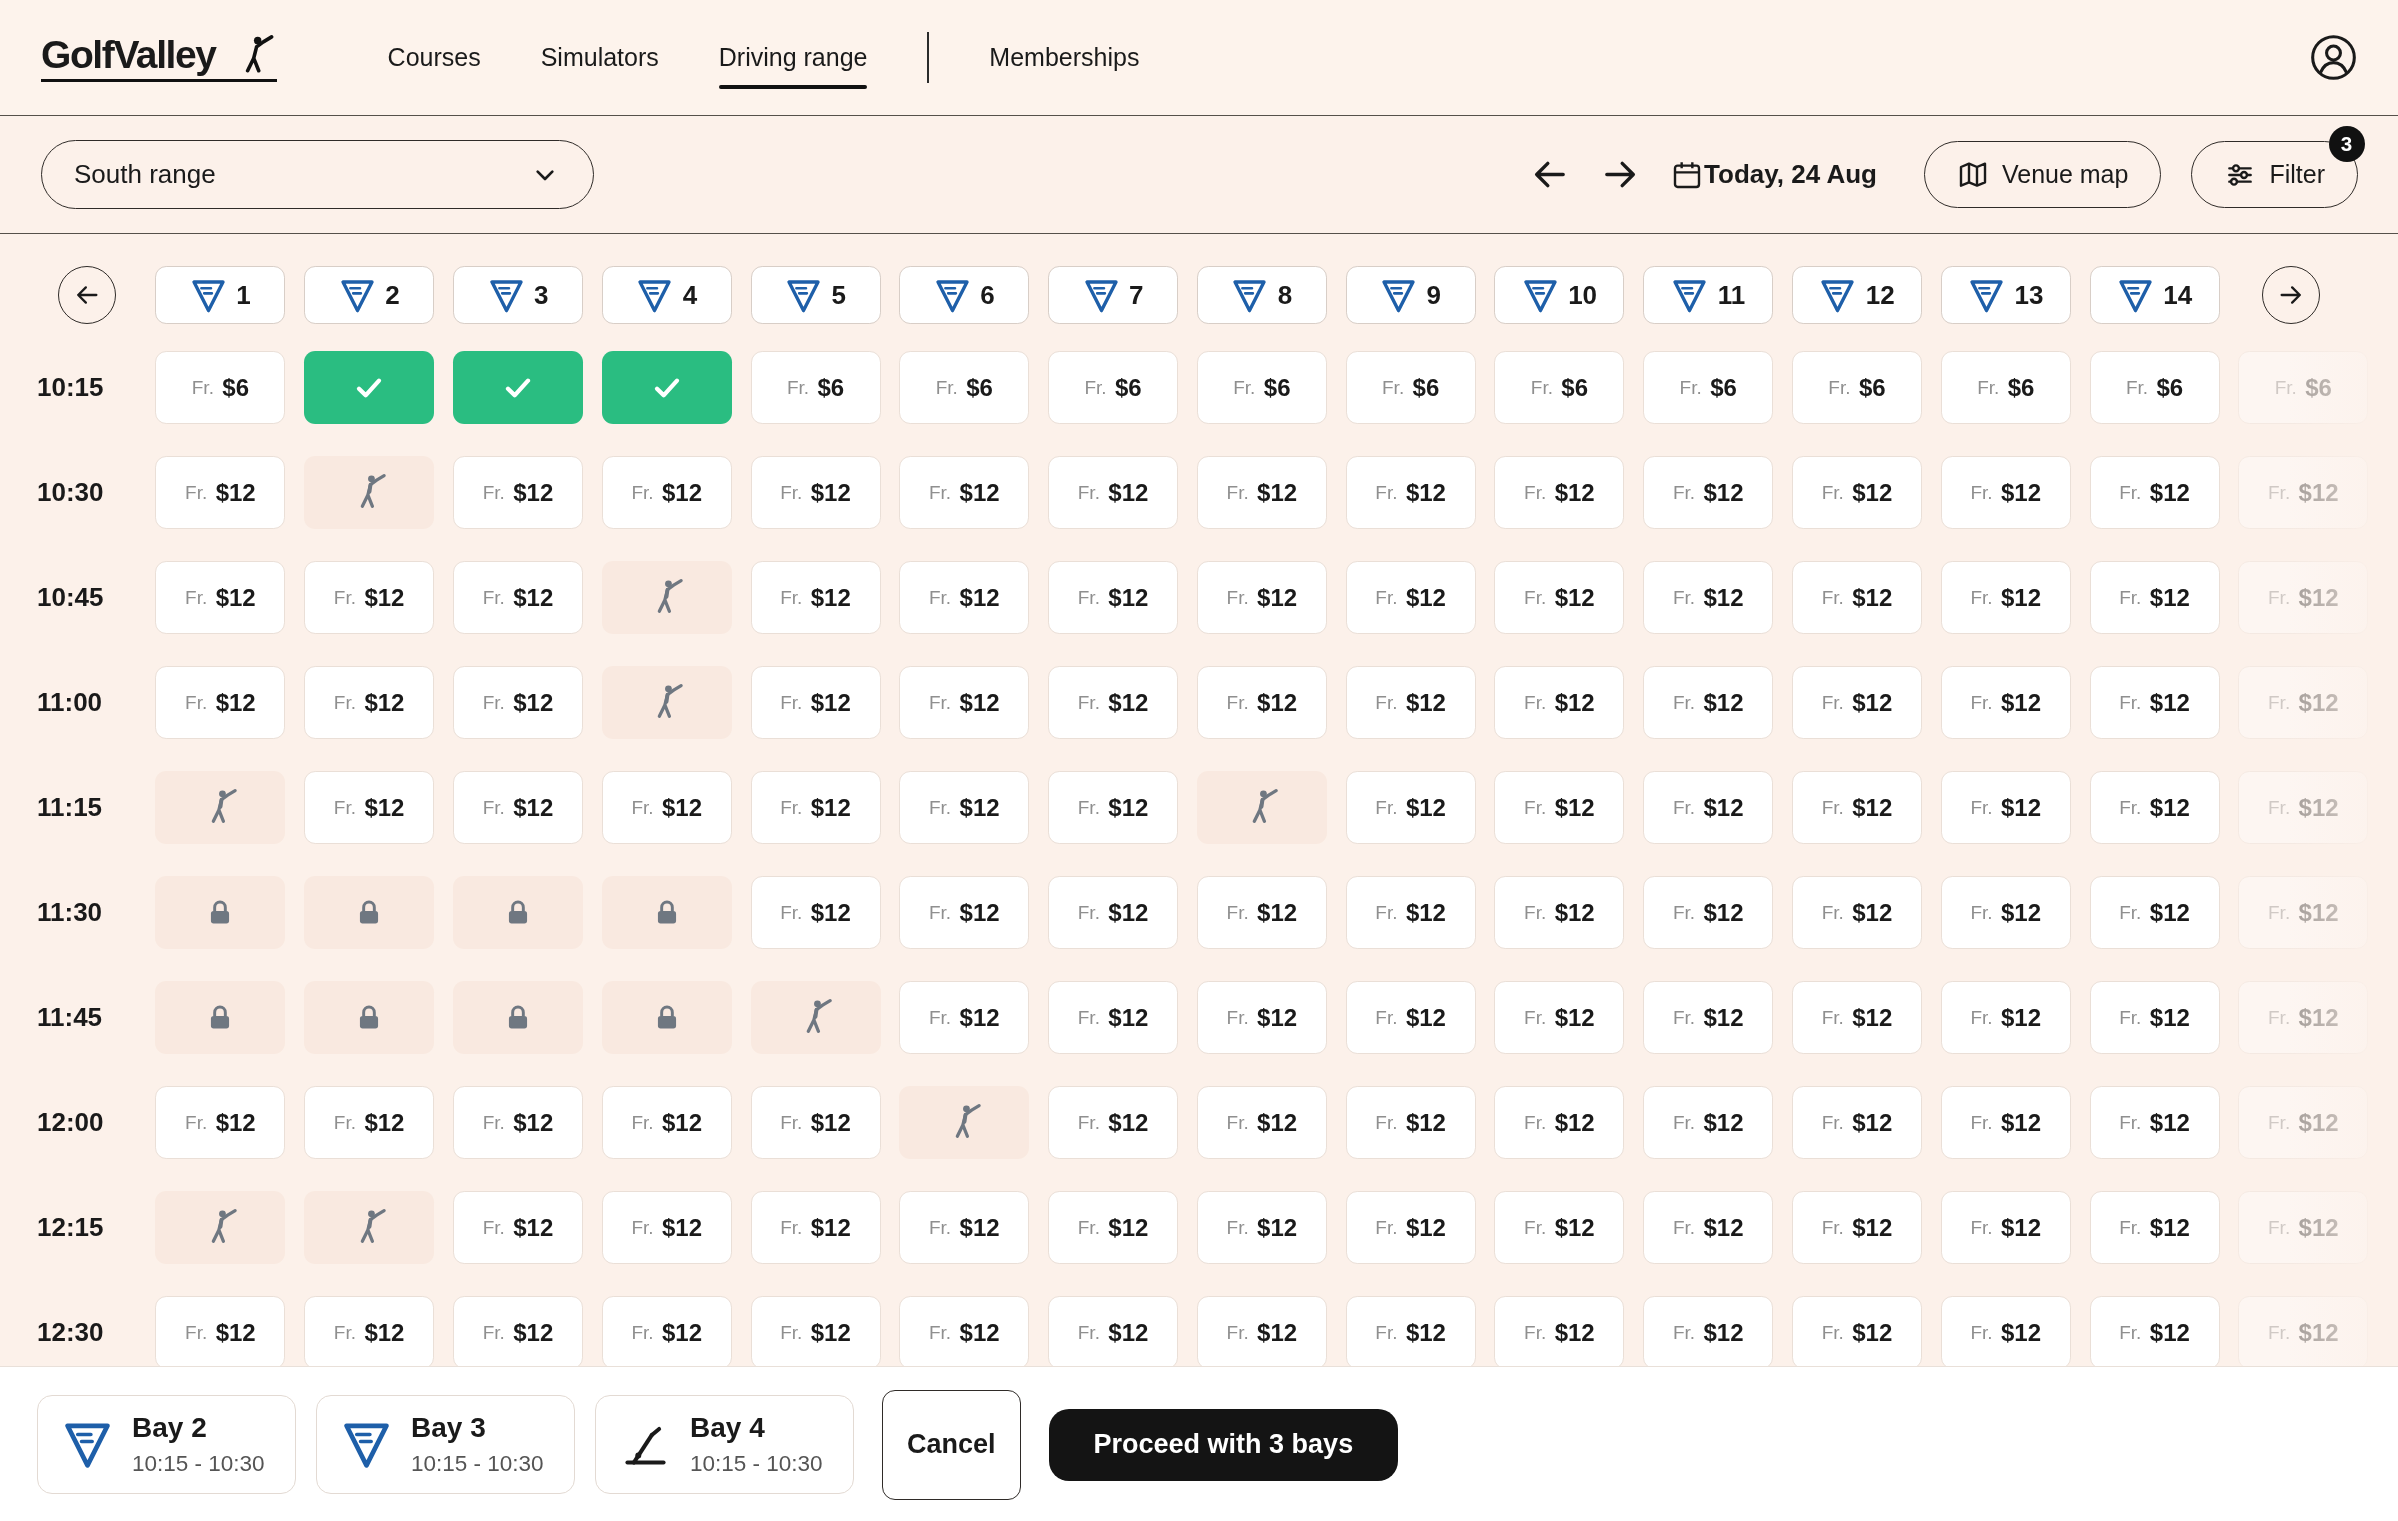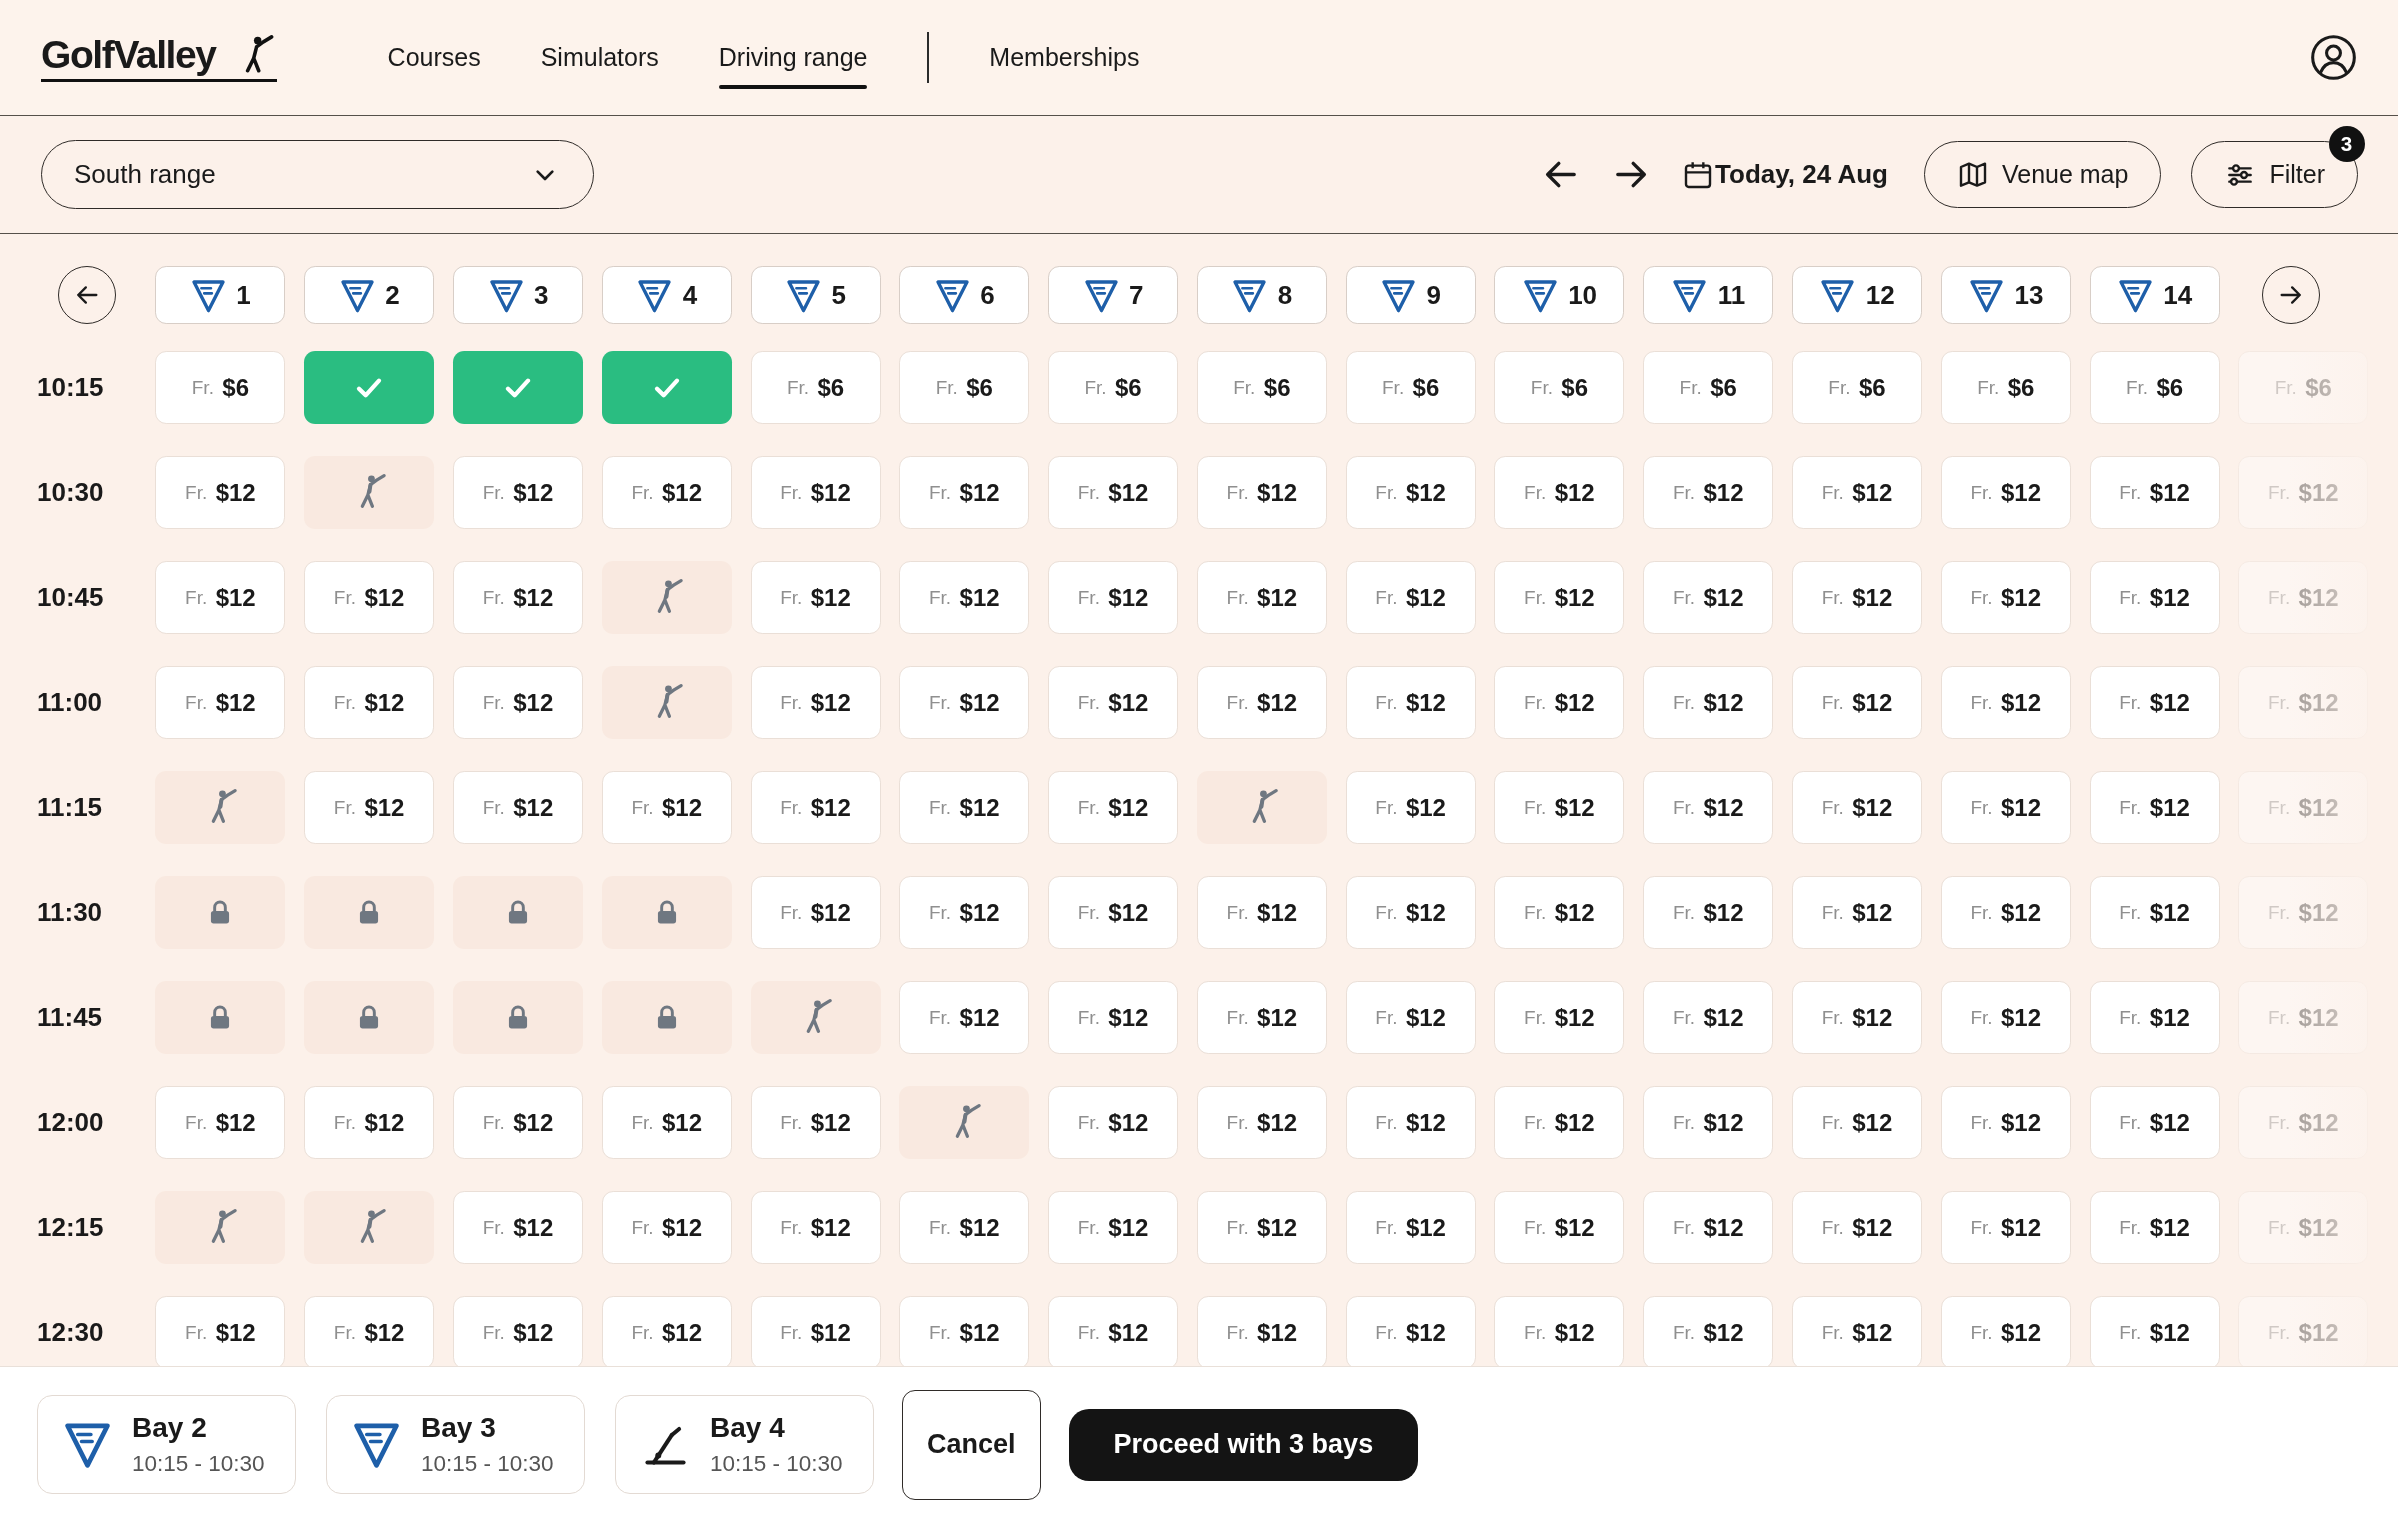--- a/index.html
+++ b/index.html
@@ -19,21 +19,21 @@
   .nav-divider{width:1.9px;height:51px;background:#2b2b2b}
   .account{margin-left:auto}
   .ic52{display:block;width:49px;height:49px}
   .ic34{display:block;width:32px;height:32px}
 
   
   .toolbar{flex:0 0 118px;display:flex;align-items:center;padding:0 41px;border-bottom:1.9px solid #55504a}
   .range-select{width:553px;height:69px;border:1.9px solid #2f2b28;border-radius:36px;display:flex;align-items:center;justify-content:space-between;padding:0 32px;font-size:26px}
   .tb-right{margin-left:auto;display:flex;align-items:center;gap:30px}
   .icon-btn{width:41px;height:41px;flex:0 0 41px}
-  .date-btn{display:flex;align-items:center;gap:1px;font-size:26px;font-weight:700;margin-right:6px}
+  .date-btn{display:flex;align-items:center;gap:1px;font-size:26px;font-weight:700;margin-right:17px}
   .pill-btn{height:67px;border:1.9px solid #2f2b28;border-radius:36px;display:flex;align-items:center;gap:13px;padding:0 32px;font-size:25px;font-weight:500;position:relative;white-space:nowrap}
   .badge{position:absolute;top:-16px;right:-7.5px;width:36px;height:36px;border-radius:50%;background:#111;color:#fff;font-size:20.6px;font-weight:700;display:flex;align-items:center;justify-content:center}
 
   
   .grid-area{flex:1 1 auto;position:relative;overflow:hidden;padding-top:32px}
   .grid-head{display:flex;align-items:center;height:58px;margin-bottom:11.2px}
   .time-spacer{flex:0 0 146px}
   .bay-row{display:flex}
   .bay-pill{flex:0 0 130px;margin:0 9.4px;height:58px;background:#fff;border:1.9px solid #d8cec7;border-radius:11.2px;display:flex;align-items:center;justify-content:center;gap:9.4px;font-size:26px;font-weight:700}
   .pill-shield{width:37px;height:37px;display:block}
@@ -49,21 +49,21 @@
   .icw34{width:32px;height:32px;display:block}
   .cell.edge{opacity:.4}
   .circle-btn{position:absolute;top:32px;width:58px;height:58px;border:1.9px solid #2f2b28;border-radius:50%;display:flex;align-items:center;justify-content:center;background:#fcf1ea;z-index:6}
   .circle-btn span{width:28px;height:28px;display:block}
   .prev{left:58px}
   .next{left:2262px}
   .edge-fade{position:absolute;top:0;right:0;bottom:0;width:112px;background:linear-gradient(to right,rgba(252,241,234,0),rgba(252,241,234,.85));z-index:4;pointer-events:none}
 
   
   .bottombar{flex:0 0 156px;background:#fff;display:flex;align-items:center;padding:0 37px;gap:28px;border-top:0.9px solid #e9e0d9;z-index:10}
-  .chips{display:flex;gap:30px}
+  .chips{display:flex;gap:20px}
   .chip{height:99px;border:1.9px solid #e3dad3;border-radius:15px;background:#fff;display:flex;align-items:center;gap:19px;padding:0 24px;min-width:259px}
   .chip-ic{width:51px;height:51px;display:block;color:#1a1a1a}
   .chip-bay{font-size:28px;font-weight:700}
   .chip-time{font-size:22.5px;color:#555;margin-top:6.6px}
   .pricing{margin-left:auto;text-align:right;margin-right:19px}
   .price-line{font-size:26px;font-weight:700;line-height:1.6}
   .pstrike{color:#8f8f8f;text-decoration:line-through;margin-left:9.4px}
   .pval{margin-left:9.4px}
   .cancel-btn{height:110px;padding:0 24px;border:1.9px solid #2f2b28;border-radius:13px;font-size:27px;font-weight:700;background:#fff}
   .proceed-btn{height:72px;padding:0 45px;border-radius:20px;background:#141414;color:#fff;font-size:27px;font-weight:700}

